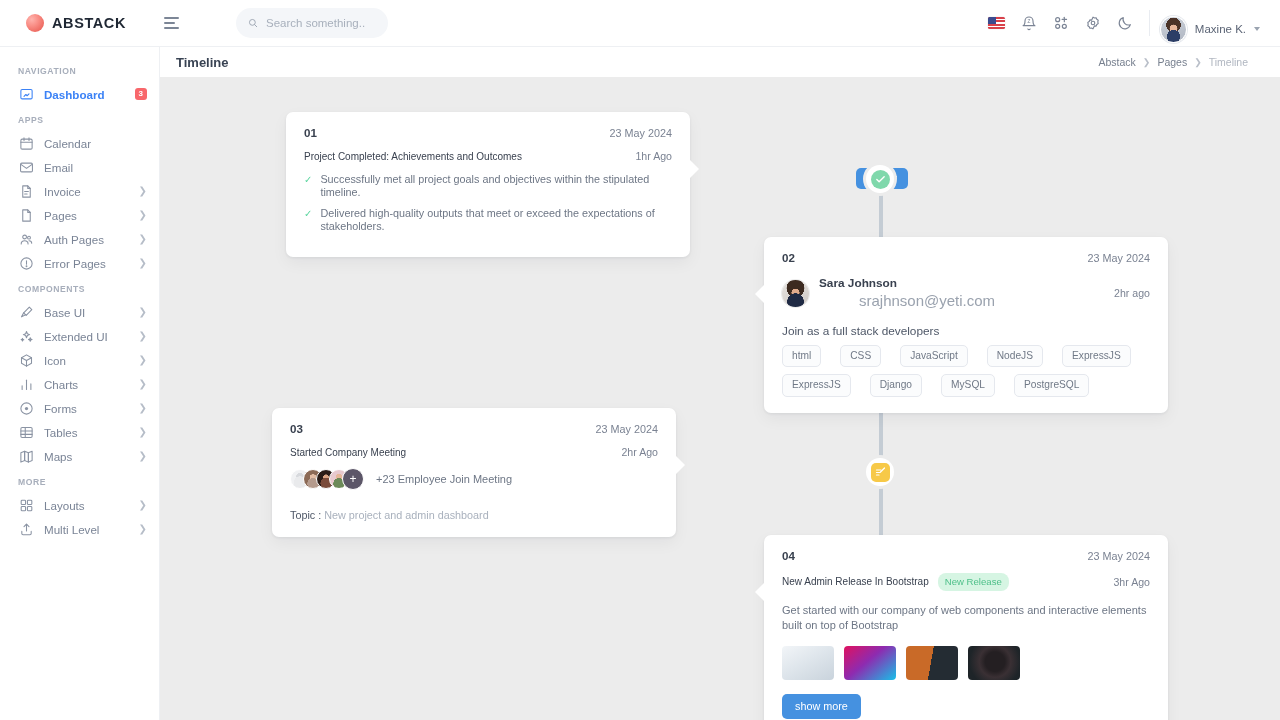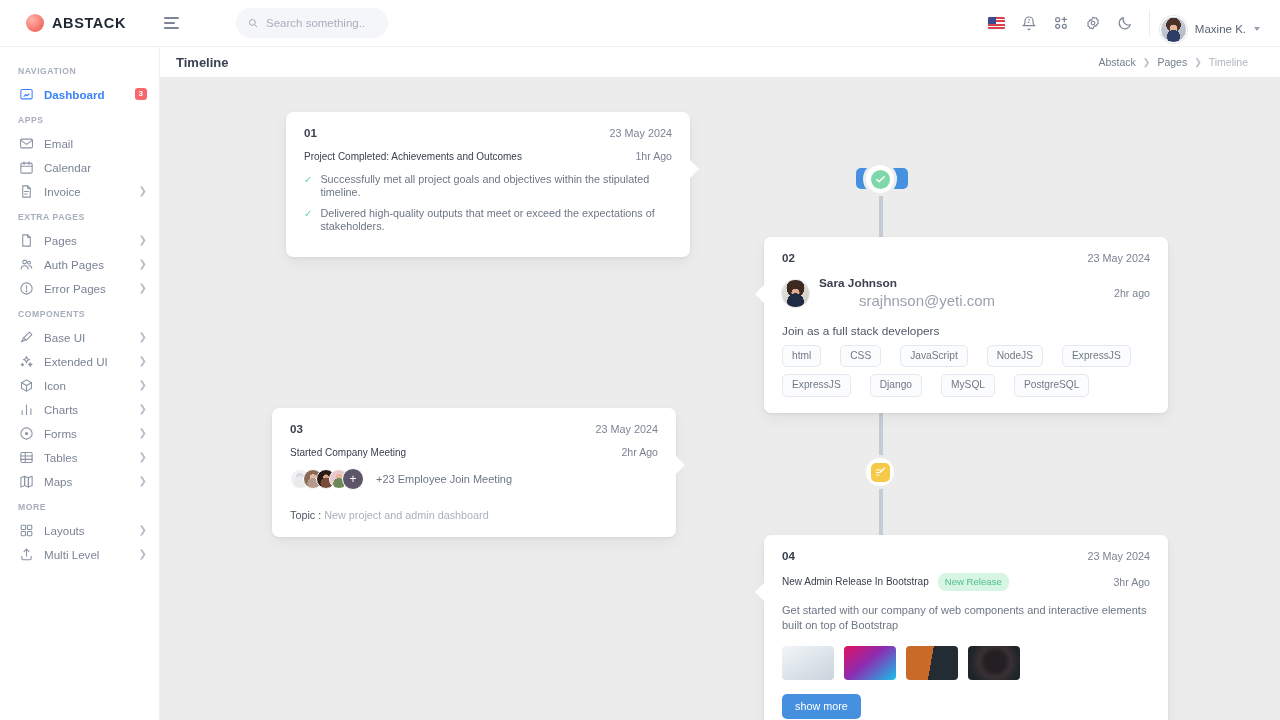--- a/index.html
+++ b/index.html
@@ -306,50 +306,49 @@
           <polyline points="8 15 11 12 13 14 16 11"></polyline>
         </svg>
       </span>
       <span class="ni-label">Dashboard</span>
       <span class="nav-badge">3</span>
     </div>
     <div class="nav-section">APPS</div>
     <div class="nav-item">
       <span class="ni-ico">
         <svg width="15" height="15" viewBox="0 0 24 24" fill="none" stroke="currentColor" stroke-width="1.7" stroke-linecap="round" stroke-linejoin="round">
-          <rect x="2.5" y="5" width="19" height="14" rx="2"></rect>
-          <polyline points="3 7 12 13.5 21 7"></polyline>
-        </svg>
-      </span>
-      <span class="ni-label">Email</span>
-    </div>
-    <div class="nav-item">
-      <span class="ni-ico">
-        <svg width="15" height="15" viewBox="0 0 24 24" fill="none" stroke="currentColor" stroke-width="1.7" stroke-linecap="round" stroke-linejoin="round">
           <rect x="3" y="5" width="18" height="16" rx="2"></rect>
           <line x1="3" y1="10" x2="21" y2="10"></line>
           <line x1="8" y1="3" x2="8" y2="7"></line>
           <line x1="16" y1="3" x2="16" y2="7"></line>
         </svg>
       </span>
       <span class="ni-label">Calendar</span>
     </div>
     <div class="nav-item">
       <span class="ni-ico">
         <svg width="15" height="15" viewBox="0 0 24 24" fill="none" stroke="currentColor" stroke-width="1.7" stroke-linecap="round" stroke-linejoin="round">
+          <rect x="2.5" y="5" width="19" height="14" rx="2"></rect>
+          <polyline points="3 7 12 13.5 21 7"></polyline>
+        </svg>
+      </span>
+      <span class="ni-label">Email</span>
+    </div>
+    <div class="nav-item">
+      <span class="ni-ico">
+        <svg width="15" height="15" viewBox="0 0 24 24" fill="none" stroke="currentColor" stroke-width="1.7" stroke-linecap="round" stroke-linejoin="round">
           <path d="M6 3h8l4 4v14H6z"></path>
           <polyline points="14 3 14 7 18 7"></polyline>
           <line x1="9" y1="12" x2="15" y2="12"></line>
           <line x1="9" y1="16" x2="13" y2="16"></line>
         </svg>
       </span>
       <span class="ni-label">Invoice</span>
       <span class="nav-chevron">❯</span>
     </div>
-    <div class="nav-section">EXTRA PAGES</div>
     <div class="nav-item">
       <span class="ni-ico">
         <svg width="15" height="15" viewBox="0 0 24 24" fill="none" stroke="currentColor" stroke-width="1.7" stroke-linecap="round" stroke-linejoin="round">
           <path d="M6 3h8l4 4v14H6z"></path>
           <polyline points="14 3 14 7 18 7"></polyline>
         </svg>
       </span>
       <span class="ni-label">Pages</span>
       <span class="nav-chevron">❯</span>
     </div>

